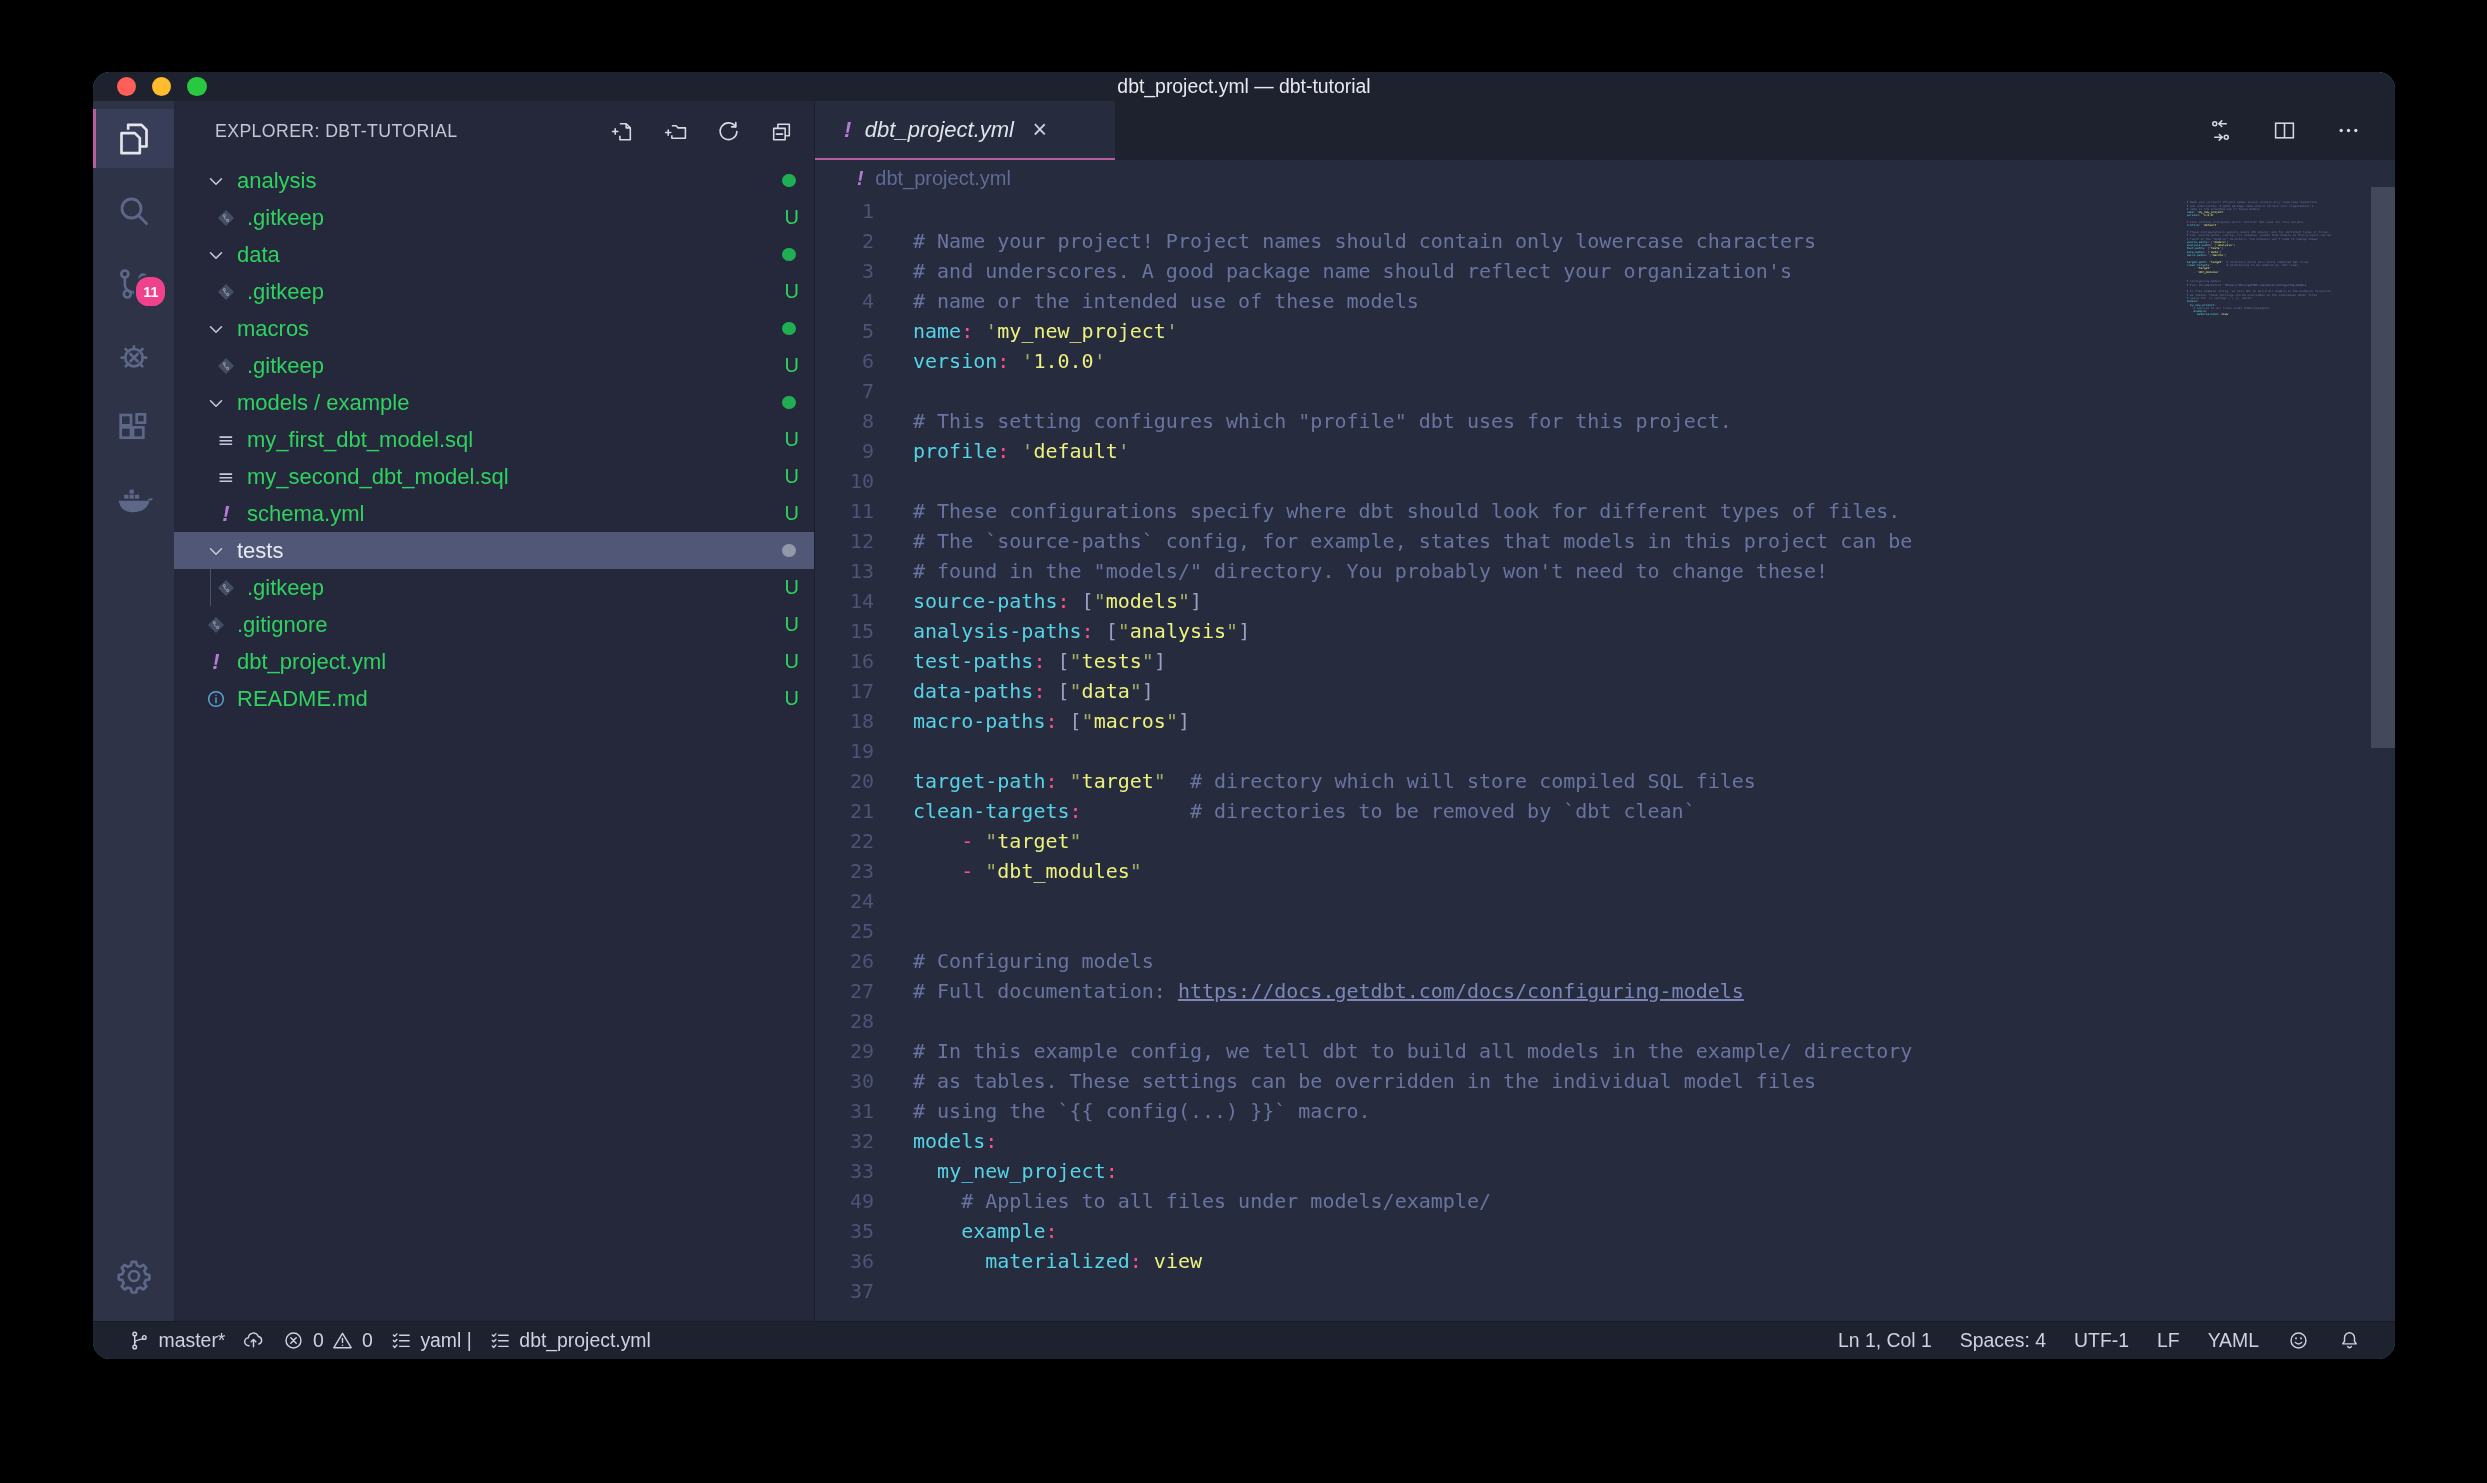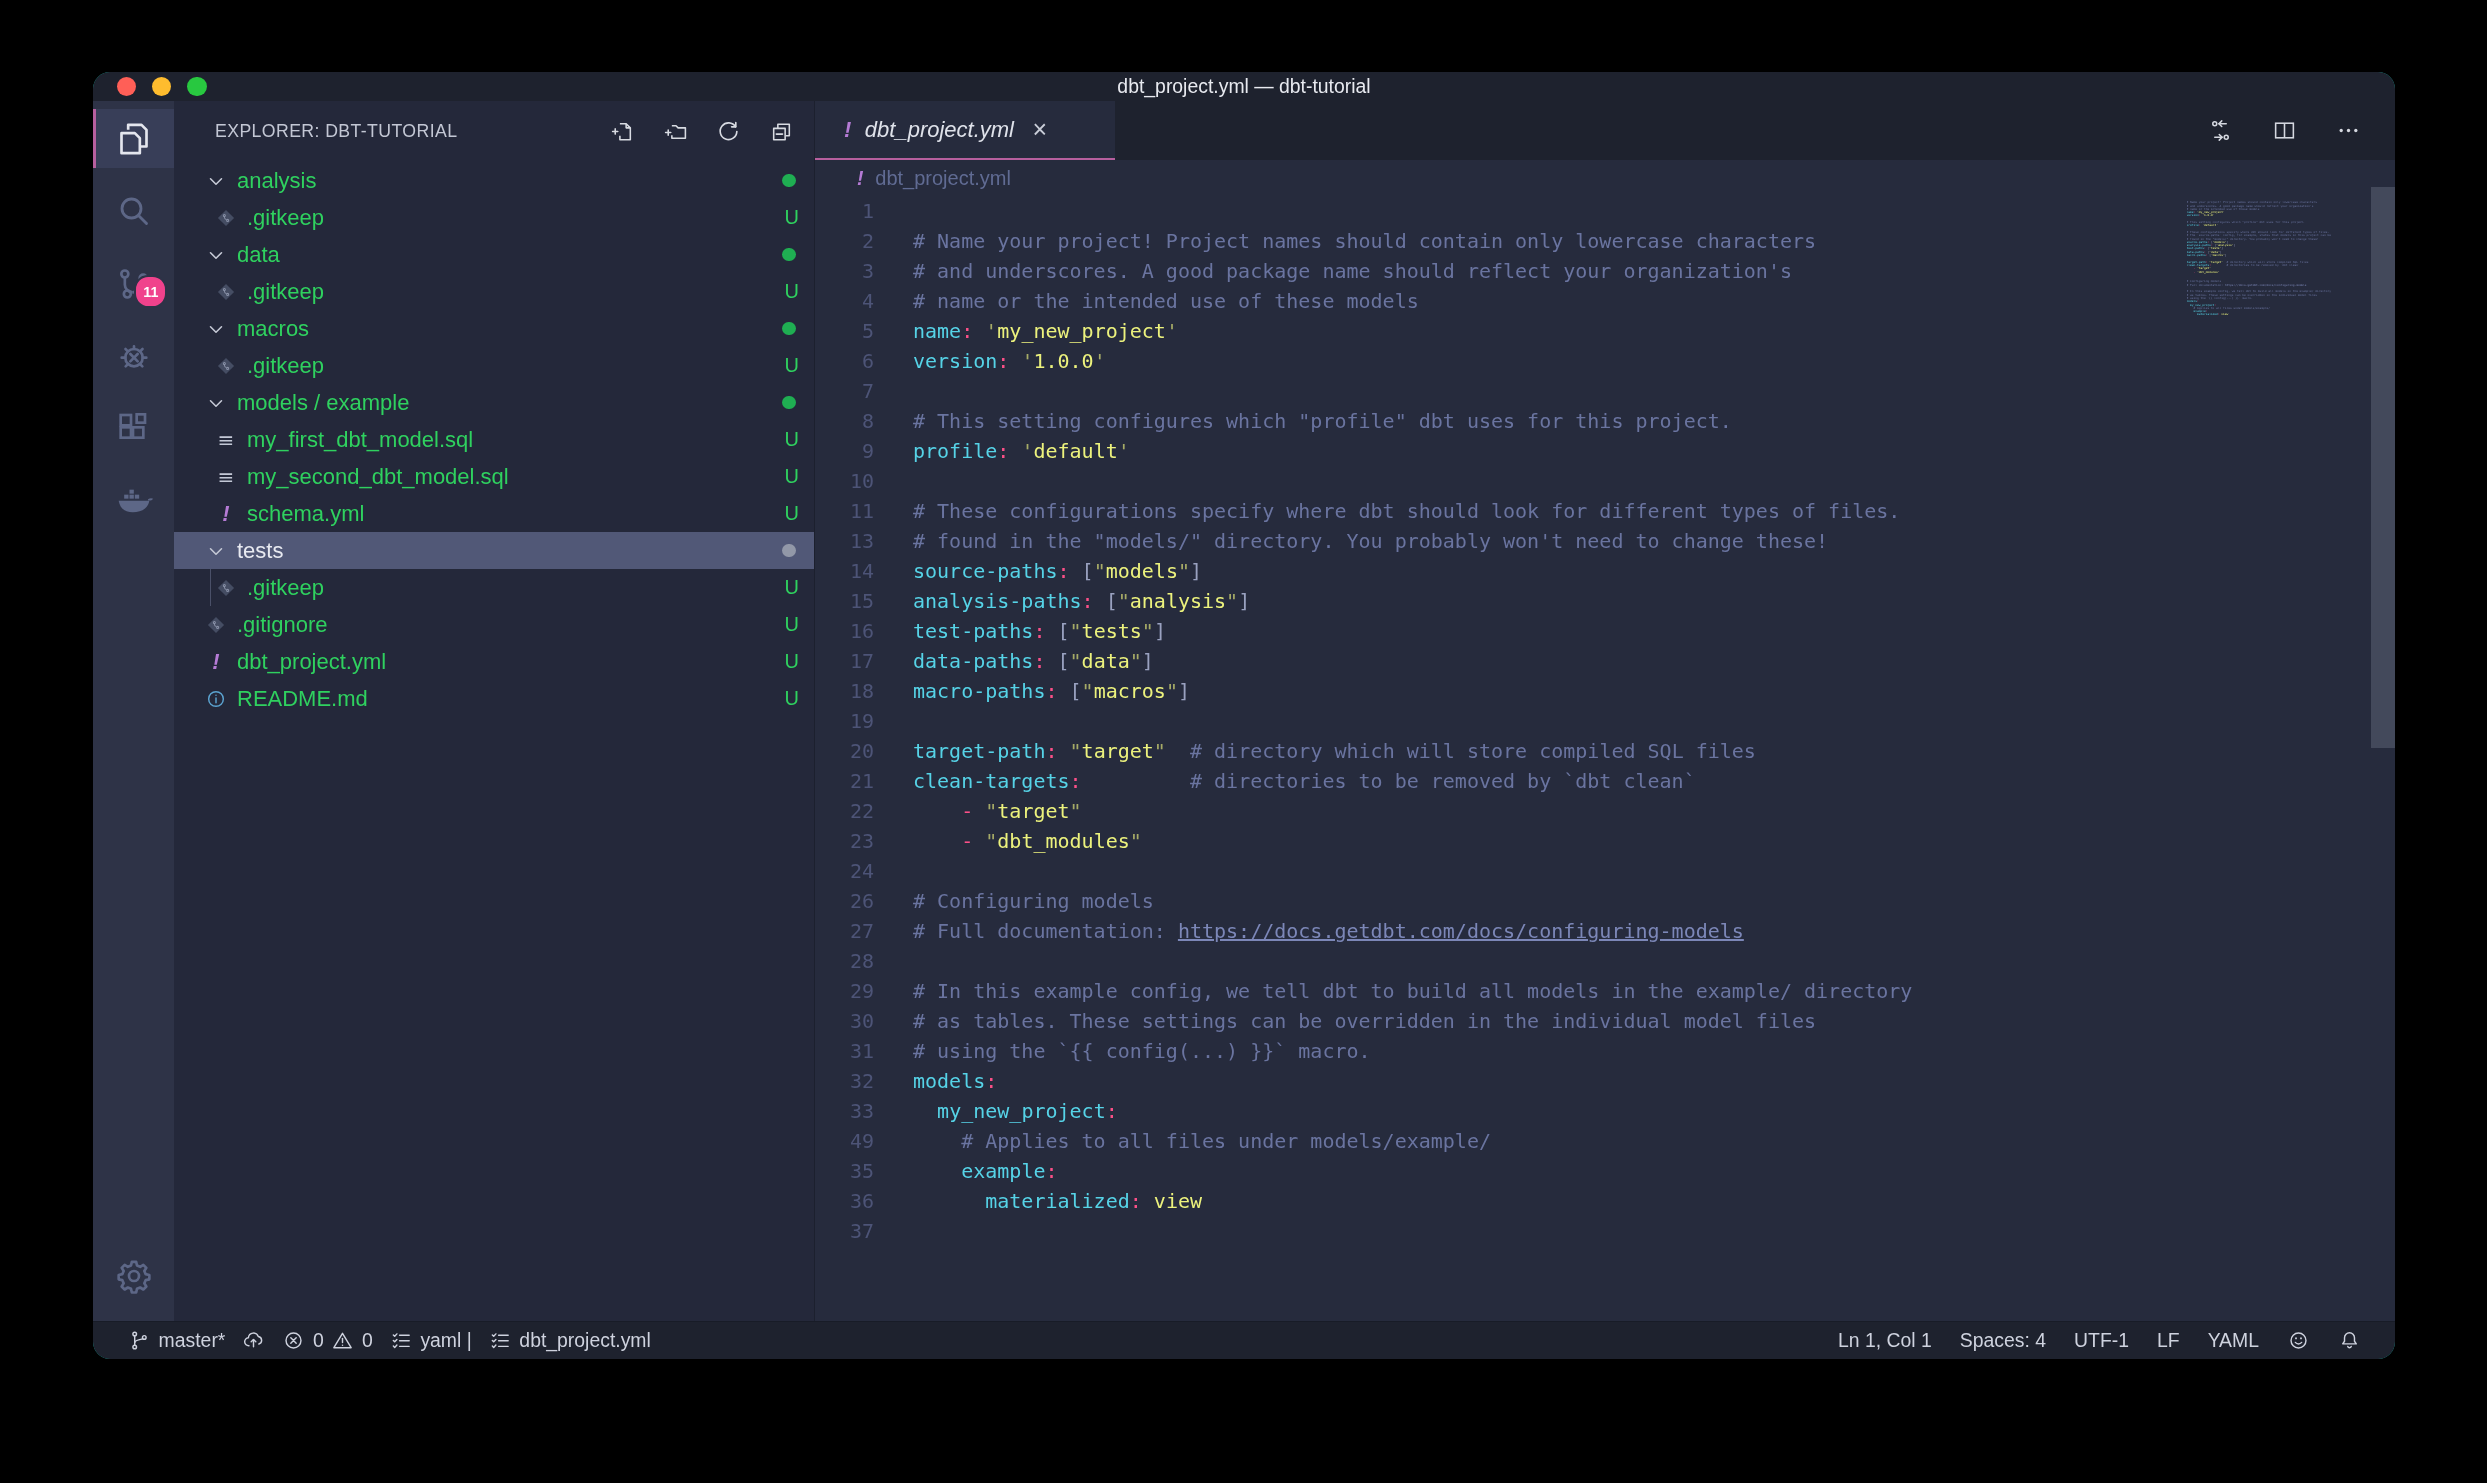--- a/index.html
+++ b/index.html
@@ -417,32 +417,34 @@
             <div class="cline"><span class="ln">2</span><span class="seg-c"># Name your project! Project names should contain only lowercase characters</span></div>
             <div class="cline"><span class="ln">3</span><span class="seg-c"># and underscores. A good package name should reflect your organization's</span></div>
             <div class="cline"><span class="ln">4</span><span class="seg-c"># name or the intended use of these models</span></div>
             <div class="cline"><span class="ln">5</span><span class="seg-k">name</span><span class="seg-p">:</span><span class="seg-w"> </span><span class="seg-q">'</span><span class="seg-s">my_new_project</span><span class="seg-q">'</span></div>
             <div class="cline"><span class="ln">6</span><span class="seg-k">version</span><span class="seg-p">:</span><span class="seg-w"> </span><span class="seg-q">'</span><span class="seg-s">1.0.0</span><span class="seg-q">'</span></div>
             <div class="cline"><span class="ln">7</span></div>
             <div class="cline"><span class="ln">8</span><span class="seg-c"># This setting configures which "profile" dbt uses for this project.</span></div>
             <div class="cline"><span class="ln">9</span><span class="seg-k">profile</span><span class="seg-p">:</span><span class="seg-w"> </span><span class="seg-q">'</span><span class="seg-s">default</span><span class="seg-q">'</span></div>
             <div class="cline"><span class="ln">10</span></div>
             <div class="cline"><span class="ln">11</span><span class="seg-c"># These configurations specify where dbt should look for different types of files.</span></div>
+            <div class="cline"><span class="ln">12</span><span class="seg-c"># The `source-paths` config, for example, states that models in this project can be</span></div>
             <div class="cline"><span class="ln">13</span><span class="seg-c"># found in the "models/" directory. You probably won't need to change these!</span></div>
             <div class="cline"><span class="ln">14</span><span class="seg-k">source-paths</span><span class="seg-p">:</span><span class="seg-w"> </span><span class="seg-b">[</span><span class="seg-q">"</span><span class="seg-s">models</span><span class="seg-q">"</span><span class="seg-b">]</span></div>
             <div class="cline"><span class="ln">15</span><span class="seg-k">analysis-paths</span><span class="seg-p">:</span><span class="seg-w"> </span><span class="seg-b">[</span><span class="seg-q">"</span><span class="seg-s">analysis</span><span class="seg-q">"</span><span class="seg-b">]</span></div>
             <div class="cline"><span class="ln">16</span><span class="seg-k">test-paths</span><span class="seg-p">:</span><span class="seg-w"> </span><span class="seg-b">[</span><span class="seg-q">"</span><span class="seg-s">tests</span><span class="seg-q">"</span><span class="seg-b">]</span></div>
             <div class="cline"><span class="ln">17</span><span class="seg-k">data-paths</span><span class="seg-p">:</span><span class="seg-w"> </span><span class="seg-b">[</span><span class="seg-q">"</span><span class="seg-s">data</span><span class="seg-q">"</span><span class="seg-b">]</span></div>
             <div class="cline"><span class="ln">18</span><span class="seg-k">macro-paths</span><span class="seg-p">:</span><span class="seg-w"> </span><span class="seg-b">[</span><span class="seg-q">"</span><span class="seg-s">macros</span><span class="seg-q">"</span><span class="seg-b">]</span></div>
             <div class="cline"><span class="ln">19</span></div>
             <div class="cline"><span class="ln">20</span><span class="seg-k">target-path</span><span class="seg-p">:</span><span class="seg-w"> </span><span class="seg-q">"</span><span class="seg-s">target</span><span class="seg-q">"</span><span class="seg-w">  </span><span class="seg-c"># directory which will store compiled SQL files</span></div>
             <div class="cline"><span class="ln">21</span><span class="seg-k">clean-targets</span><span class="seg-p">:</span><span class="seg-w">         </span><span class="seg-c"># directories to be removed by `dbt clean`</span></div>
             <div class="cline"><span class="ln">22</span><span class="seg-w">    </span><span class="seg-p">- </span><span class="seg-q">"</span><span class="seg-s">target</span><span class="seg-q">"</span></div>
             <div class="cline"><span class="ln">23</span><span class="seg-w">    </span><span class="seg-p">- </span><span class="seg-q">"</span><span class="seg-s">dbt_modules</span><span class="seg-q">"</span></div>
             <div class="cline"><span class="ln">24</span></div>
+            <div class="cline"><span class="ln">25</span></div>
             <div class="cline"><span class="ln">26</span><span class="seg-c"># Configuring models</span></div>
             <div class="cline"><span class="ln">27</span><span class="seg-c"># Full documentation: </span><span class="seg-u">https://docs.getdbt.com/docs/configuring-models</span></div>
             <div class="cline"><span class="ln">28</span></div>
             <div class="cline"><span class="ln">29</span><span class="seg-c"># In this example config, we tell dbt to build all models in the example/ directory</span></div>
             <div class="cline"><span class="ln">30</span><span class="seg-c"># as tables. These settings can be overridden in the individual model files</span></div>
             <div class="cline"><span class="ln">31</span><span class="seg-c"># using the `{{ config(...) }}` macro.</span></div>
             <div class="cline"><span class="ln">32</span><span class="seg-k">models</span><span class="seg-p">:</span></div>
             <div class="cline"><span class="ln">33</span><span class="seg-w">  </span><span class="seg-k">my_new_project</span><span class="seg-p">:</span></div>
             <div class="cline"><span class="ln">49</span><span class="seg-w">    </span><span class="seg-c"># Applies to all files under models/example/</span></div>
             <div class="cline"><span class="ln">35</span><span class="seg-w">    </span><span class="seg-k">example</span><span class="seg-p">:</span></div>

